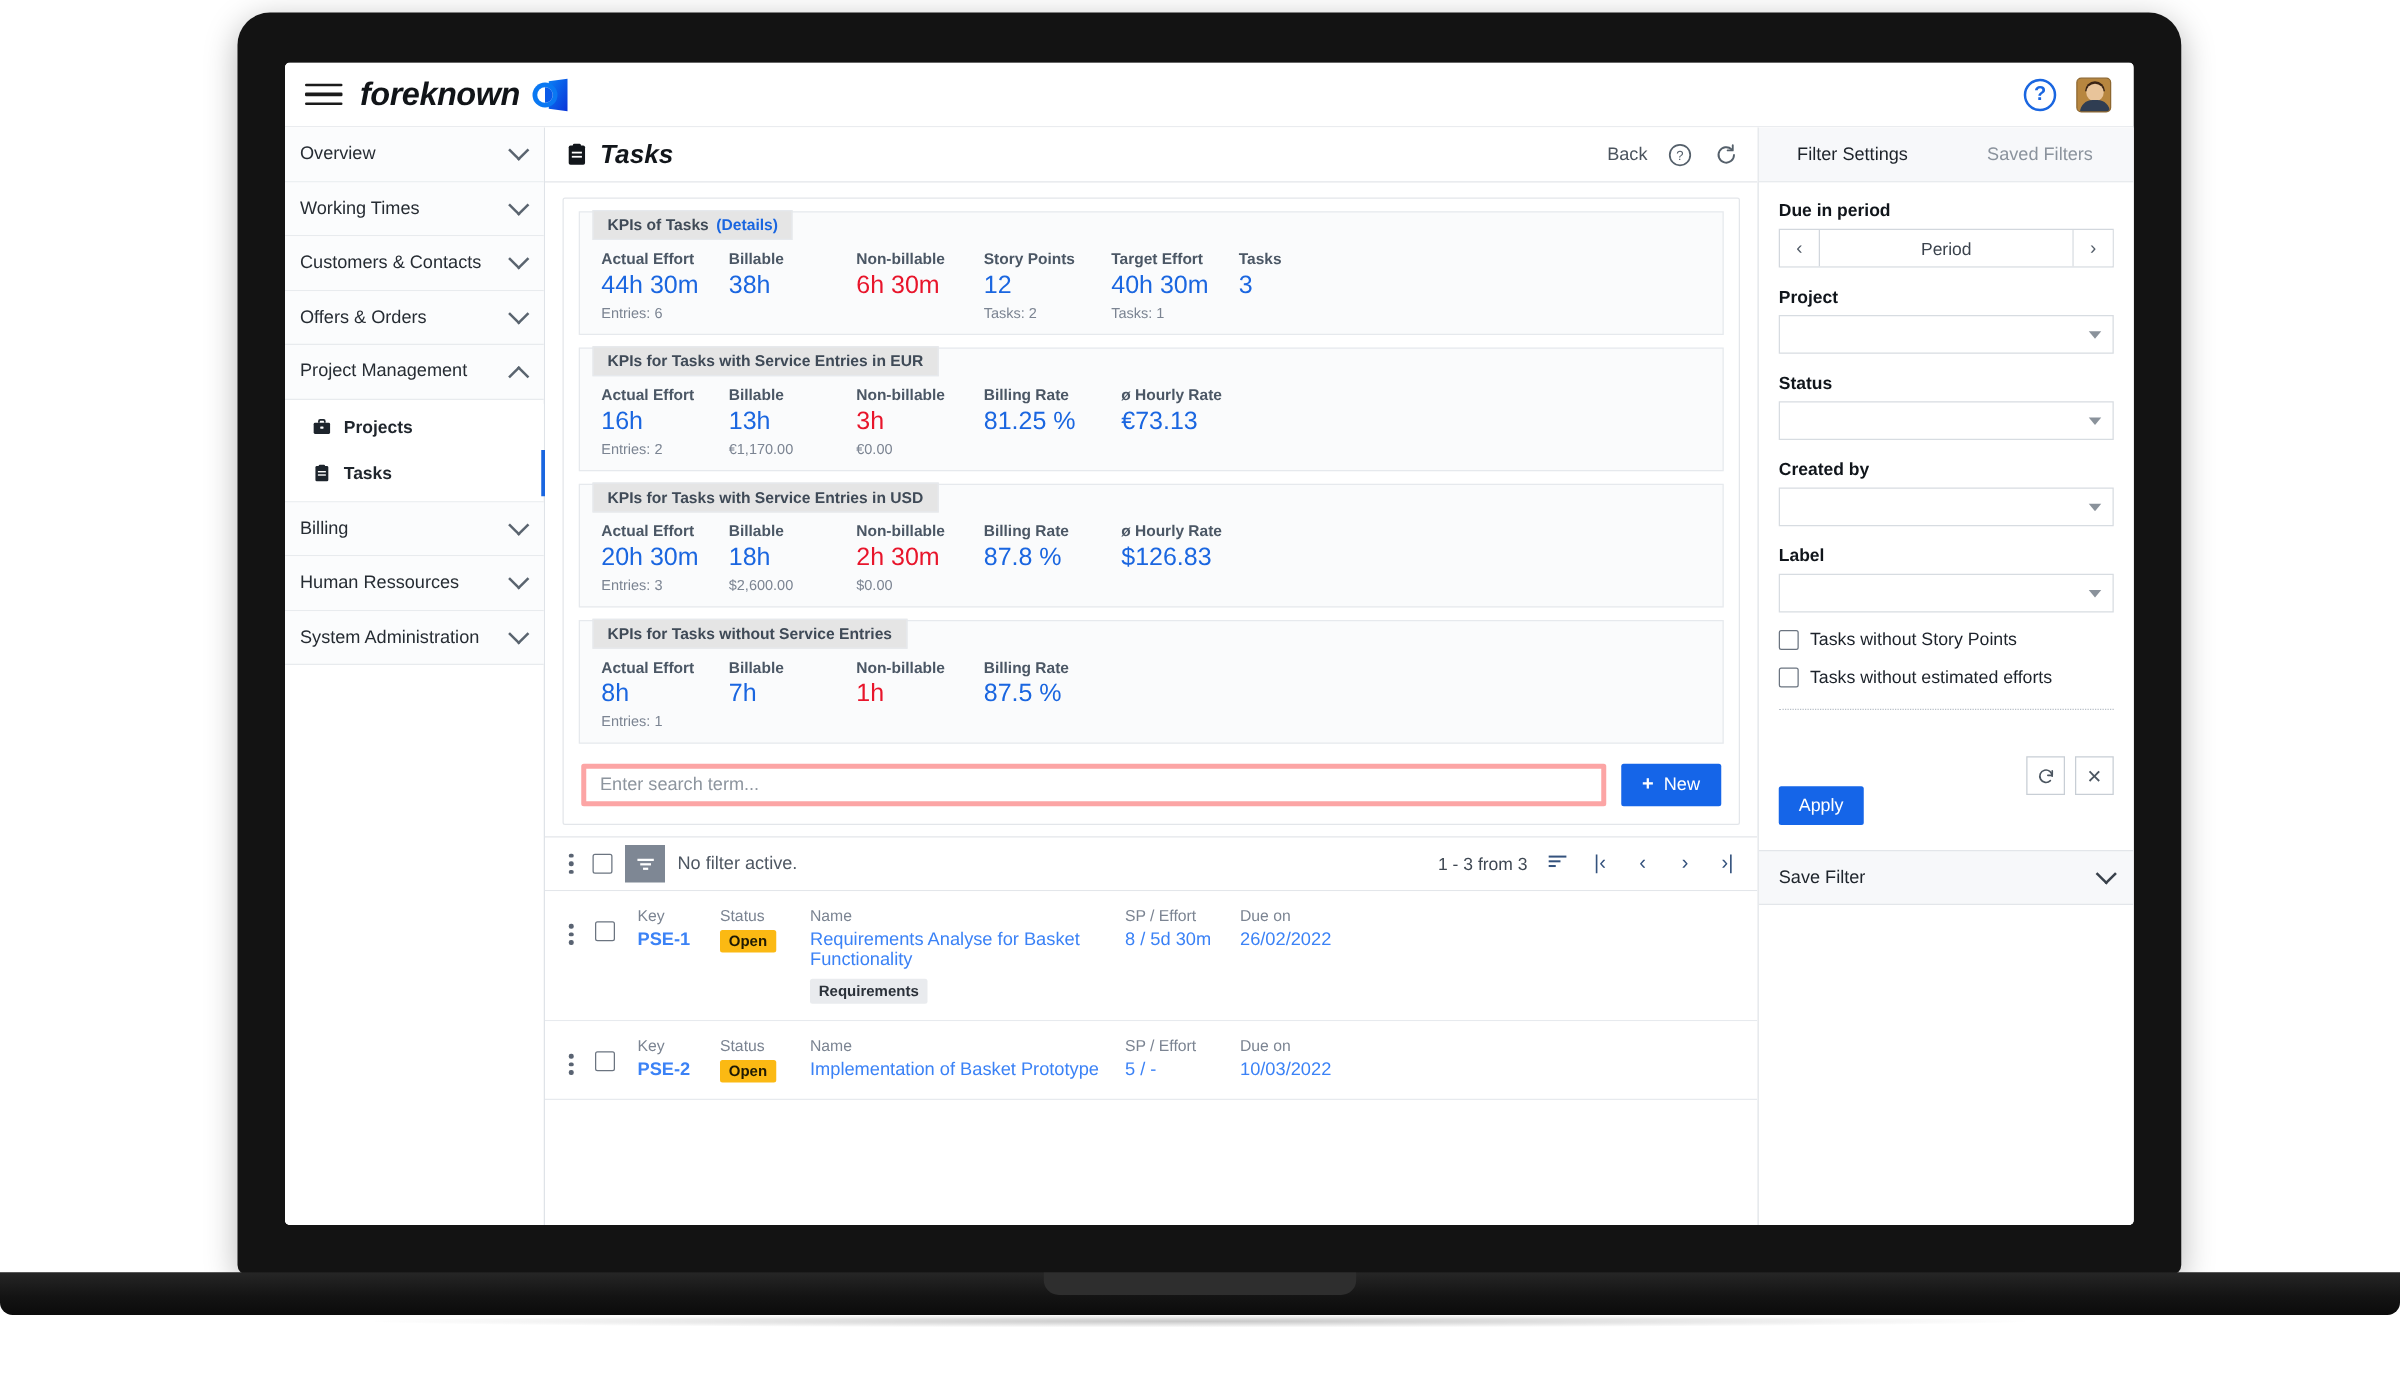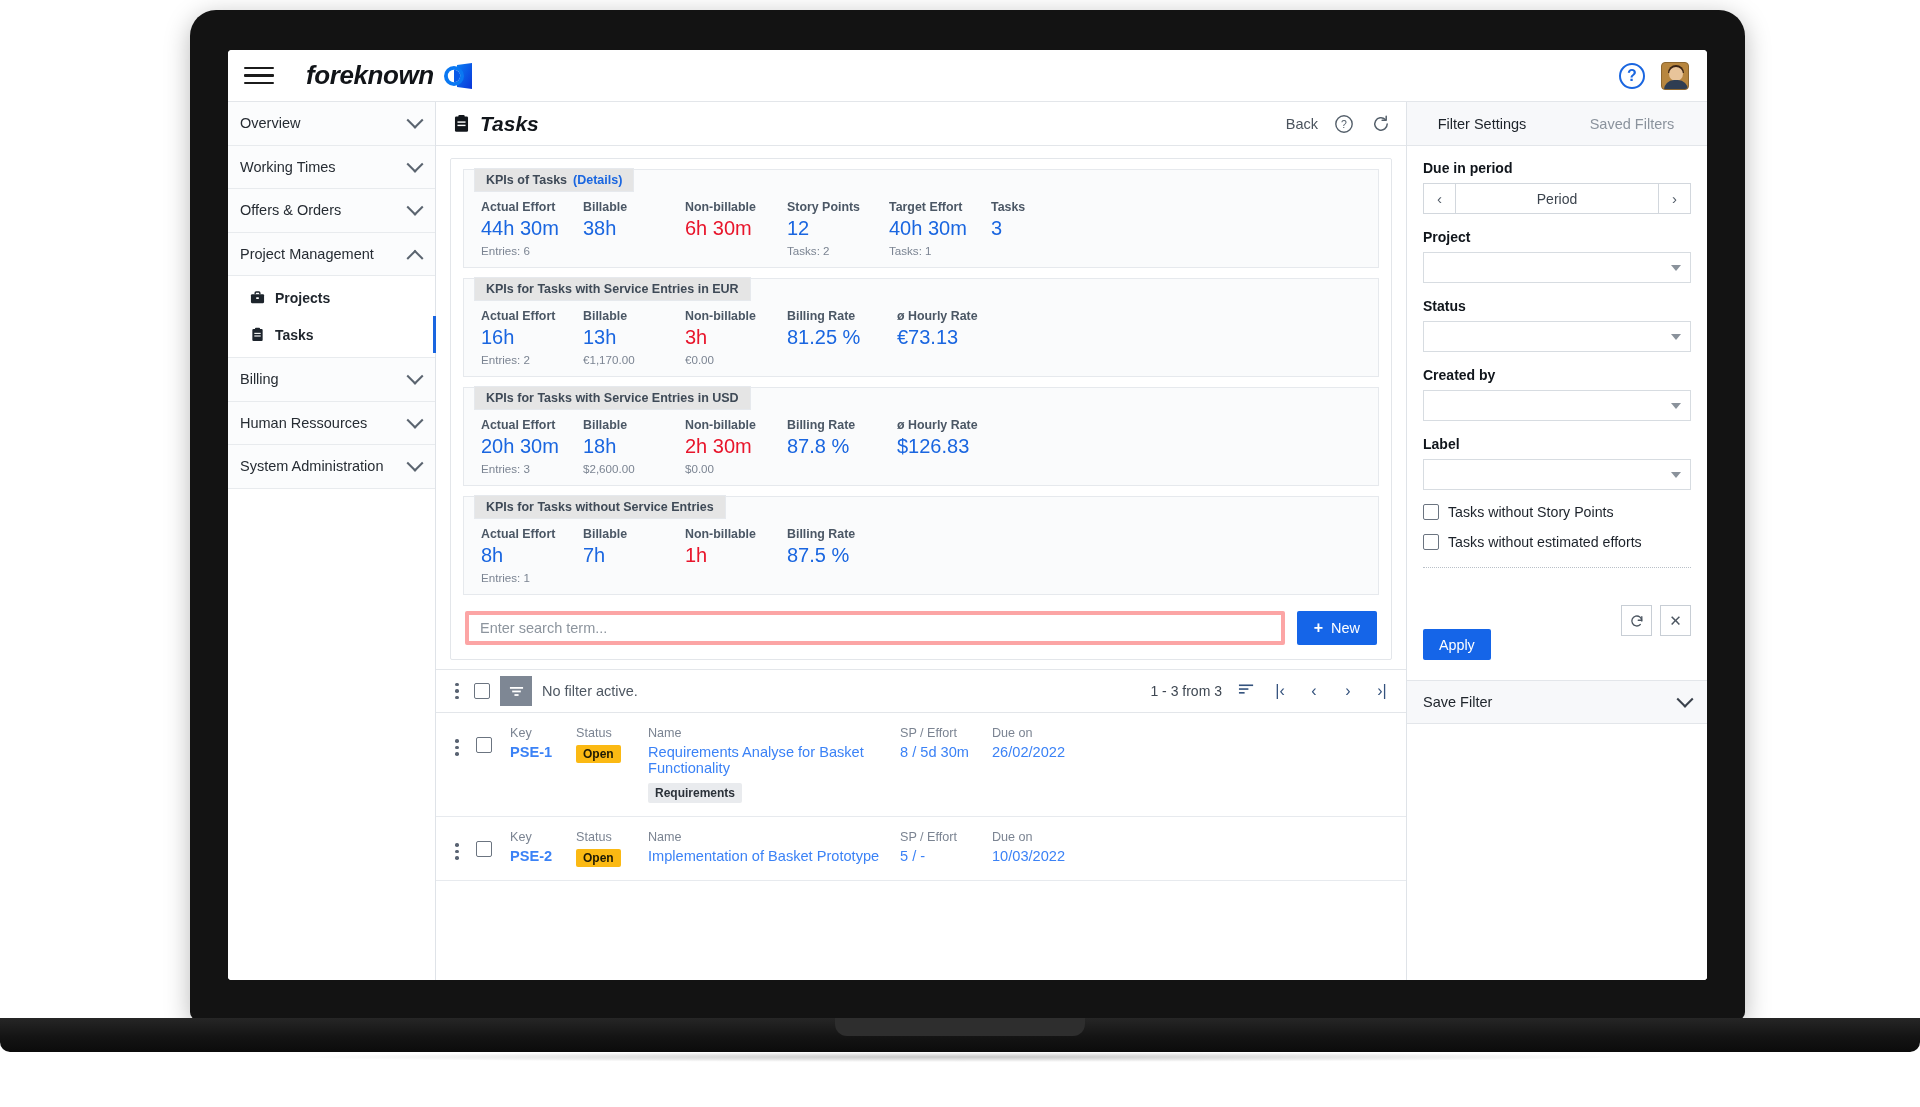--- a/index.html
+++ b/index.html
@@ -64,21 +64,21 @@
     border-bottom: 1px solid #e3e6ea;
     display: flex; align-items: center;
   }
   .hamburger {
     margin-left: 16px; width: 30px; height: 24px;
     display: flex; flex-direction: column; justify-content: center; gap: 5px;
     cursor: pointer;
   }
   .hamburger span { display: block; height: 2.6px; background: #1b1b1b; border-radius: 1px; }
   .brand {
-    margin-left: 32px; display: flex; align-items: center; gap: 9px;
+    margin-left: 14px; display: flex; align-items: center; gap: 9px;
   }
   .brand-name {
     font-size: 26px; font-style: italic; font-weight: 700; color: #111418;
     letter-spacing: -0.4px;
   }
   .brand-mark { width: 30px; height: 28px; }
   .topbar-right {
     margin-left: auto; margin-right: 18px; display: flex; align-items: center; gap: 16px;
   }
   .help-circle {
@@ -338,20 +338,24 @@
           <div class="sidebar">
             <div class="nav-group">
               <span class="lbl">Overview</span>
               <span class="chev"></span>
             </div>
             <div class="nav-group">
               <span class="lbl">Working Times</span>
               <span class="chev"></span>
             </div>
             <div class="nav-group">
+              <span class="lbl">Customers &amp; Contacts</span>
+              <span class="chev"></span>
+            </div>
+            <div class="nav-group">
               <span class="lbl">Offers &amp; Orders</span>
               <span class="chev"></span>
             </div>
             <div class="nav-group">
               <span class="lbl">Project Management</span>
               <span class="chev up"></span>
             </div>
             <div class="nav-sub-wrap">
               <div class="nav-item">
                 <svg width="15" height="15" viewBox="0 0 16 16">

